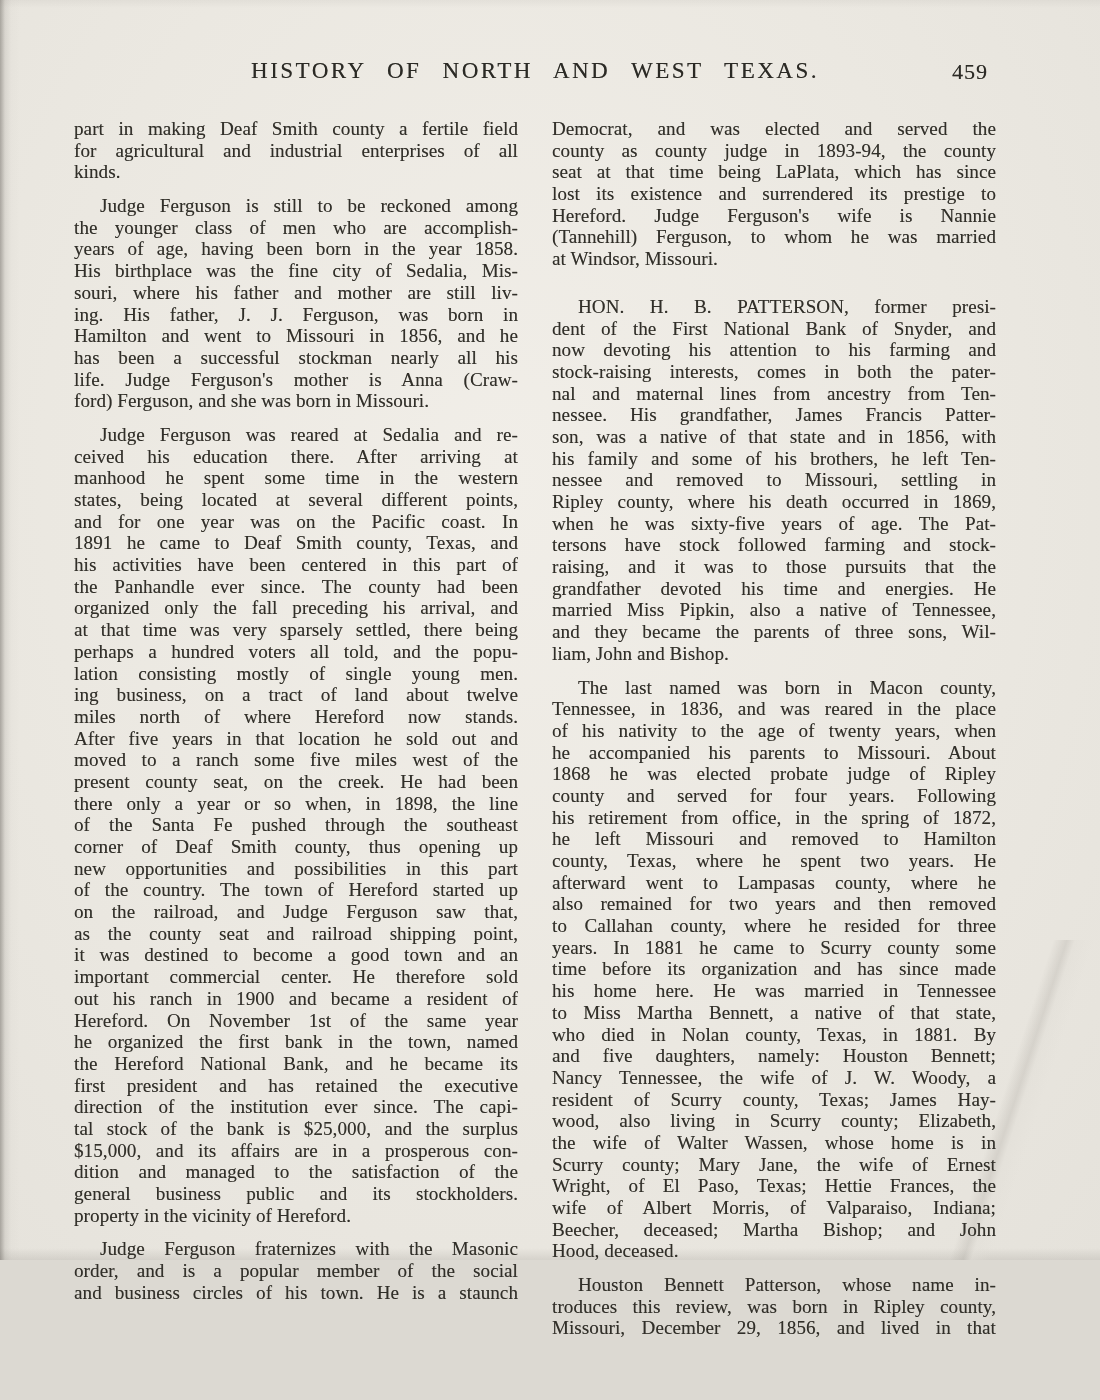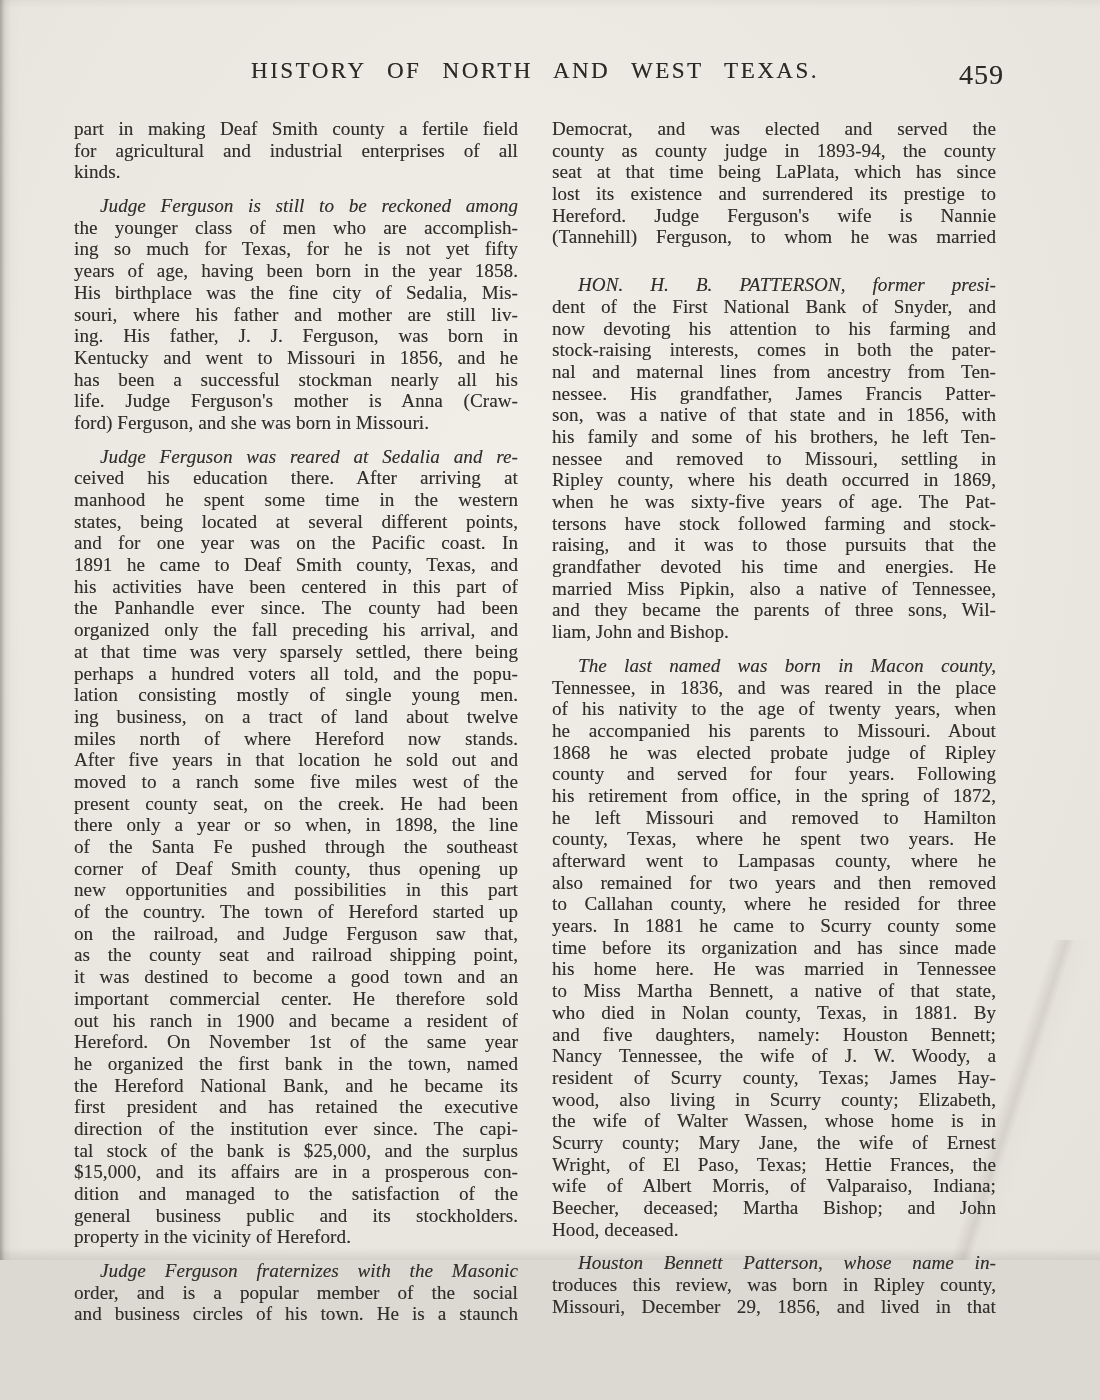--- a/index.html
+++ b/index.html
@@ -25,37 +25,37 @@
   .crease {
     position:absolute; right:0; bottom:0; width:170px; height:320px; pointer-events:none;
     background:linear-gradient(108deg, rgba(0,0,0,0) 45%, rgba(150,145,138,.22) 50%, rgba(225,222,215,.45) 53%, rgba(0,0,0,0) 60%);
   }
   .header { position:absolute; top:58px; left:62px; width:946px; height:32px; }
   .title {
     text-align:center; font-size:23px; letter-spacing:2.5px; word-spacing:13px;
     color:#2b2a25; text-shadow:0.2px 0.2px 0.5px rgba(43,42,37,.55);
   }
   .pageno {
-    position:absolute; right:4px; top:1px; font-size:28px; letter-spacing:1px;
+    position:absolute; right:20px; top:1px; font-size:22px; letter-spacing:1px;
     color:#2b2a25; text-shadow:0.2px 0.2px 0.5px rgba(43,42,37,.55);
   }
   .columns {
     position:absolute; top:106px; left:62px; width:946px;
     display:flex; gap:10px;
   }
   .col { width:468px; }
   .para { margin:12px; }
   .para.section-gap { margin-top:26px; }
   .line {
     font-size:19px; line-height:21.7px; height:21.7px; overflow:hidden;
     text-align:justify; text-align-last:justify;
     letter-spacing:0.1px;
     color:#312f29; text-shadow:0.2px 0.2px 0.5px rgba(49,47,41,.45);
   }
-  .line.indent { text-indent:26px;font-style:italic; }
+  .line.indent { text-indent:26px; }
   .line.last { text-align-last:left; }
 </style>
 </head>
 <body>
 
 <div class="page">
   <div class="edge-shade"></div>
   <div class="crease"></div>
 
   <div class="header">
@@ -66,26 +66,25 @@
   <div class="columns">
     <div class="col">
         <div class="para">
           <div class="line">part in making Deaf Smith county a fertile field</div>
           <div class="line">for agricultural and industrial enterprises of all</div>
           <div class="line last">kinds.</div>
         </div>
         <div class="para">
           <div class="line indent">Judge Ferguson is still to be reckoned among</div>
           <div class="line">the younger class of men who are accomplish-</div>
-          <div class="line">ing so much for Texas, for he is not yet fifty</div>
           <div class="line">years of age, having been born in the year 1858.</div>
           <div class="line">His birthplace was the fine city of Sedalia, Mis-</div>
           <div class="line">souri, where his father and mother are still liv-</div>
           <div class="line">ing.  His father, J. J. Ferguson, was born in</div>
-          <div class="line">Kentucky and went to Missouri in 1856, and he</div>
+          <div class="line">Hamilton and went to Missouri in 1856, and he</div>
           <div class="line">has been a successful stockman nearly all his</div>
           <div class="line">life.  Judge Ferguson's mother is Anna (Craw-</div>
           <div class="line last">ford) Ferguson, and she was born in Missouri.</div>
         </div>
         <div class="para">
           <div class="line indent">Judge Ferguson was reared at Sedalia and re-</div>
           <div class="line">ceived his education there.  After arriving at</div>
           <div class="line">manhood he spent some time in the western</div>
           <div class="line">states, being located at several different points,</div>
           <div class="line">and for one year was on the Pacific coast.  In</div>
@@ -129,20 +128,21 @@
         </div>
       </div>
     <div class="col">
         <div class="para">
           <div class="line">Democrat, and was elected and served the</div>
           <div class="line">county as county judge in 1893-94, the county</div>
           <div class="line">seat at that time being LaPlata, which has since</div>
           <div class="line">lost its existence and surrendered its prestige to</div>
           <div class="line">Hereford.  Judge Ferguson's wife is Nannie</div>
           <div class="line">(Tannehill) Ferguson, to whom he was married</div>
+          <div class="line last">at Windsor, Missouri.</div>
         </div>
         <div class="para section-gap">
           <div class="line indent">HON. H. B. PATTERSON, former presi-</div>
           <div class="line">dent of the First National Bank of Snyder, and</div>
           <div class="line">now devoting his attention to his farming and</div>
           <div class="line">stock-raising interests, comes in both the pater-</div>
           <div class="line">nal and maternal lines from ancestry from Ten-</div>
           <div class="line">nessee.  His grandfather, James Francis Patter-</div>
           <div class="line">son, was a native of that state and in 1856, with</div>
           <div class="line">his family and some of his brothers, he left Ten-</div>

